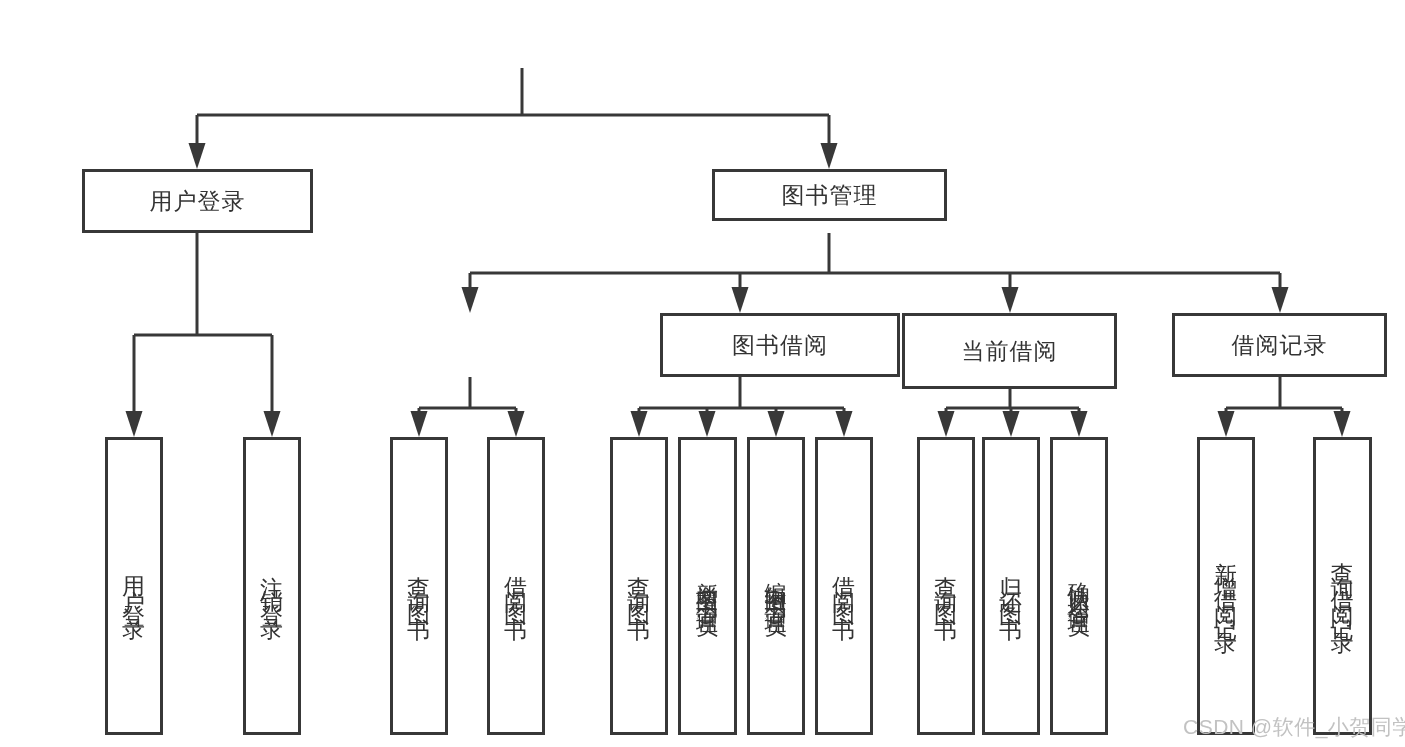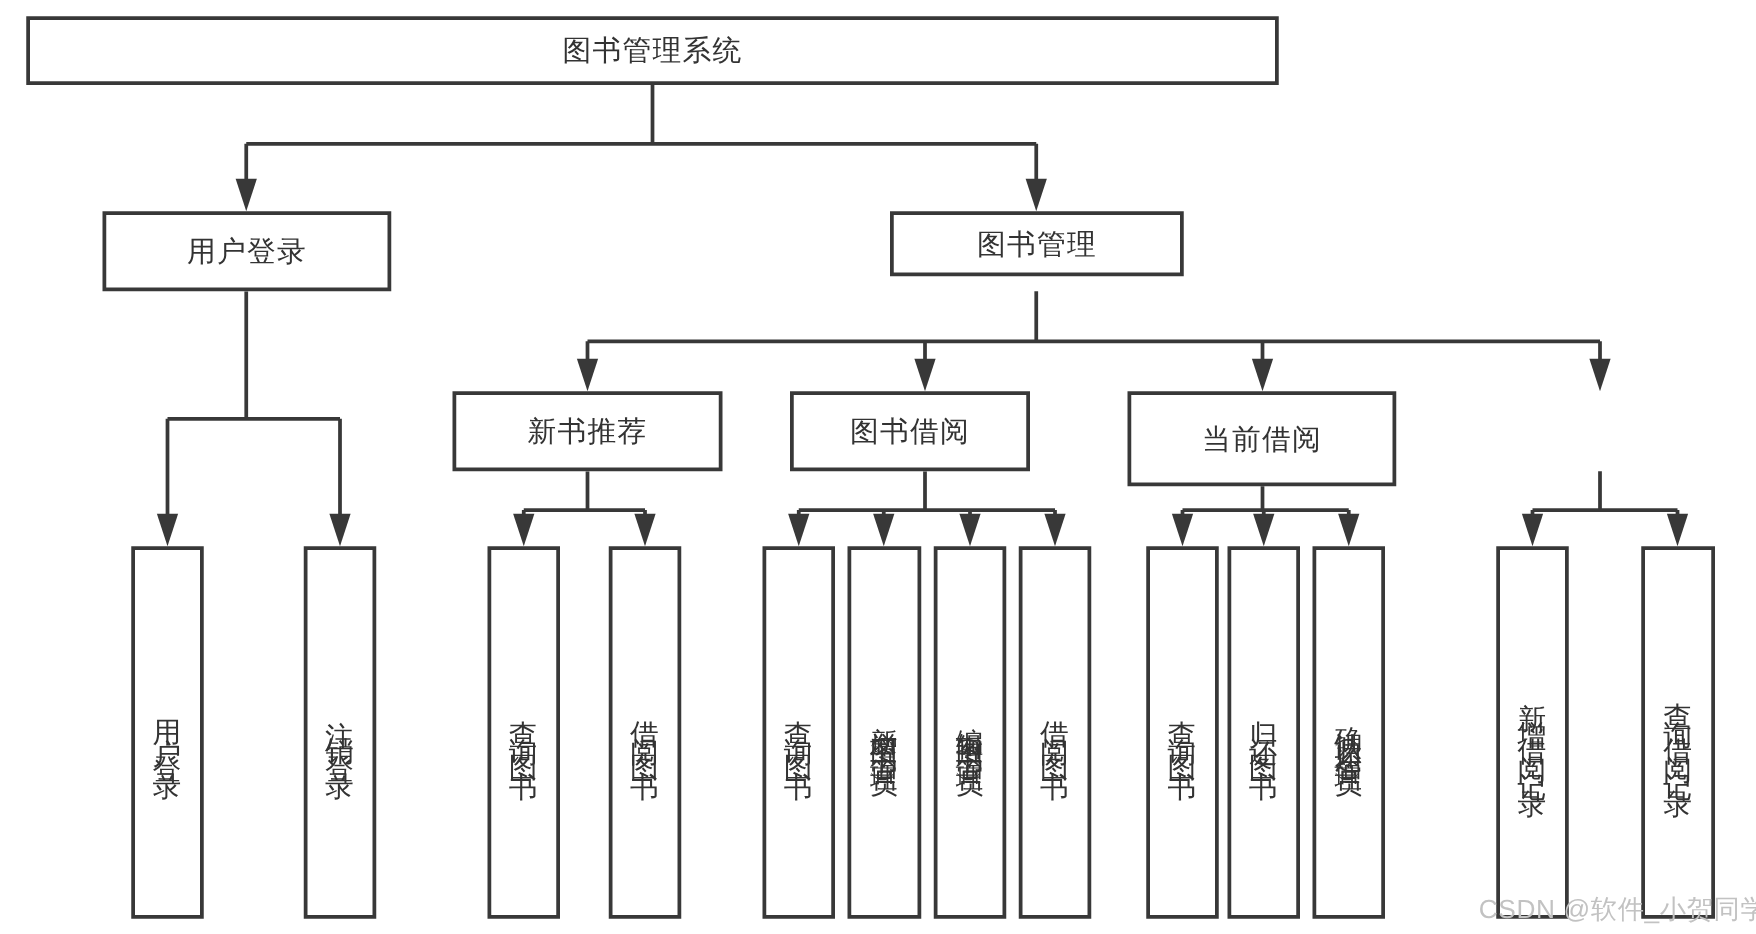--- a/index.html
+++ b/index.html
@@ -99,39 +99,36 @@
       <line x1="1011" y1="408" x2="1011" y2="425" stroke="#383838" stroke-width="3"></line>
       <polygon points="1011,437 1002.5,411 1019.5,411" fill="#383838"></polygon>
       <line x1="1079" y1="408" x2="1079" y2="425" stroke="#383838" stroke-width="3"></line>
       <polygon points="1079,437 1070.5,411 1087.5,411" fill="#383838"></polygon>
       <line x1="1226" y1="408" x2="1226" y2="425" stroke="#383838" stroke-width="3"></line>
       <polygon points="1226,437 1217.5,411 1234.5,411" fill="#383838"></polygon>
       <line x1="1342" y1="408" x2="1342" y2="425" stroke="#383838" stroke-width="3"></line>
       <polygon points="1342,437 1333.5,411 1350.5,411" fill="#383838"></polygon>
     </svg>
 
-  <div class="box hbox" style="left:21px;top:13px;width:1002px;height:55px">
-    <span>图书管理系统</span>
-  </div>
 
   <div class="box hbox" style="left:82px;top:169px;width:231px;height:64px">
     <span>用户登录</span>
   </div>
   <div class="box hbox" style="left:712px;top:169px;width:235px;height:52px">
     <span>图书管理</span>
   </div>
 
-  <div class="box hbox" style="left:362px;top:313px;width:216px;height:64px">
-    <span>新书推荐</span>
-  </div>
-  <div class="box hbox" style="left:632px;top:313px;width:192px;height:64px">
+  <div class="box hbox" style="left:660px;top:313px;width:240px;height:64px">
     <span>图书借阅</span>
   </div>
   <div class="box hbox" style="left:902px;top:313px;width:215px;height:76px">
     <span>当前借阅</span>
+  </div>
+  <div class="box hbox" style="left:1172px;top:313px;width:215px;height:64px">
+    <span>借阅记录</span>
   </div>
 
   <div class="box leaf" style="left:105px;top:437px;width:58px;height:298px">
     <span class="vtext">用户登录</span>
   </div>
   <div class="box leaf" style="left:243px;top:437px;width:58px;height:298px">
     <span class="vtext">注销登录</span>
   </div>
   <div class="box leaf" style="left:390px;top:437px;width:58px;height:298px">
     <span class="vtext">查询图书</span>

